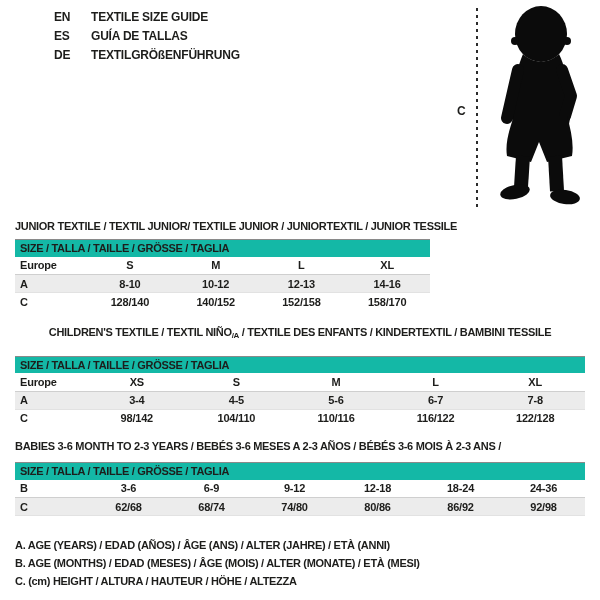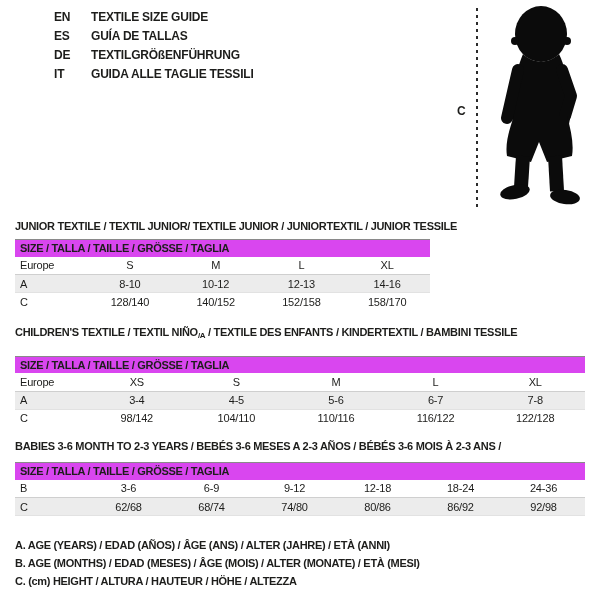--- a/index.html
+++ b/index.html
@@ -30,38 +30,38 @@
   .c-label { position:absolute; left:14px; top:100px; font-weight:bold; font-size:12px; }
   .baby-svg { position:absolute; left:42px; top:0; }
 
   
   .content { margin:0 15px; }
   .section-title {
     font-size:11px; font-weight:bold; letter-spacing:-0.3px;
     line-height:15px; white-space:nowrap;
   }
   .title-junior   { margin-top:1px; }
-  .title-children { margin-top:14px; }
+  .title-children { margin-top:14px;text-align:center; }
   .title-babies   { margin-top:12px; }
   .sub { font-size:8px; vertical-align:-2px; }
 
   table { border-collapse:collapse; table-layout:fixed; }
   .t-junior { width:415px; margin-top:5px; }
   .t-children { width:570px; margin-top:13px; }
   .t-babies { width:570px; margin-top:8px; }
 
   th.size-bar {
-    background:#d946ef;
+    background:#14b8a6;
     border-top:1px solid #8a8a8a;
     text-align:left;
     font-size:11px; font-weight:bold; letter-spacing:-0.3px;
     height:17px; padding:0 0 0 5px;
   }
   td {
-    font-size:11px; font-weight:normal; height:18px;
+    font-size:11px; font-weight:bold; height:18px;
     text-align:center; letter-spacing:-0.2px; padding:0;
   }
   td.rowlabel { text-align:left; padding-left:5px; }
   tr.alt { background:#ececec; border-top:1px solid #cfcfcf; border-bottom:1px solid #e2e2e2; }
 
   
   .footnotes { margin:20px 0 0 15px; }
   .footnotes p {
     font-size:11px; font-weight:bold; letter-spacing:-0.3px;
     line-height:18px; white-space:nowrap;
@@ -78,24 +78,20 @@
         <span class="code">EN</span>
         <span>TEXTILE SIZE GUIDE</span>
       </li>
       <li>
         <span class="code">ES</span>
         <span>GUÍA DE TALLAS</span>
       </li>
       <li>
         <span class="code">DE</span>
         <span>TEXTILGRÖßENFÜHRUNG</span>
-      </li>
-      <li>
-        <span class="code">IT</span>
-        <span>GUIDA ALLE TAGLIE TESSILI</span>
       </li>
     </ul>
 
     <div class="figure-area">
       <span class="c-label">C</span>
       <div class="dotted-line"></div>
       <svg class="baby-svg" width="108" height="205" viewBox="0 0 108 205" aria-hidden="true">
         <g fill="#0b0b0b" stroke="none">
           <ellipse cx="56" cy="30" rx="26" ry="28"></ellipse>
           <circle cx="30" cy="37" r="4"></circle>

